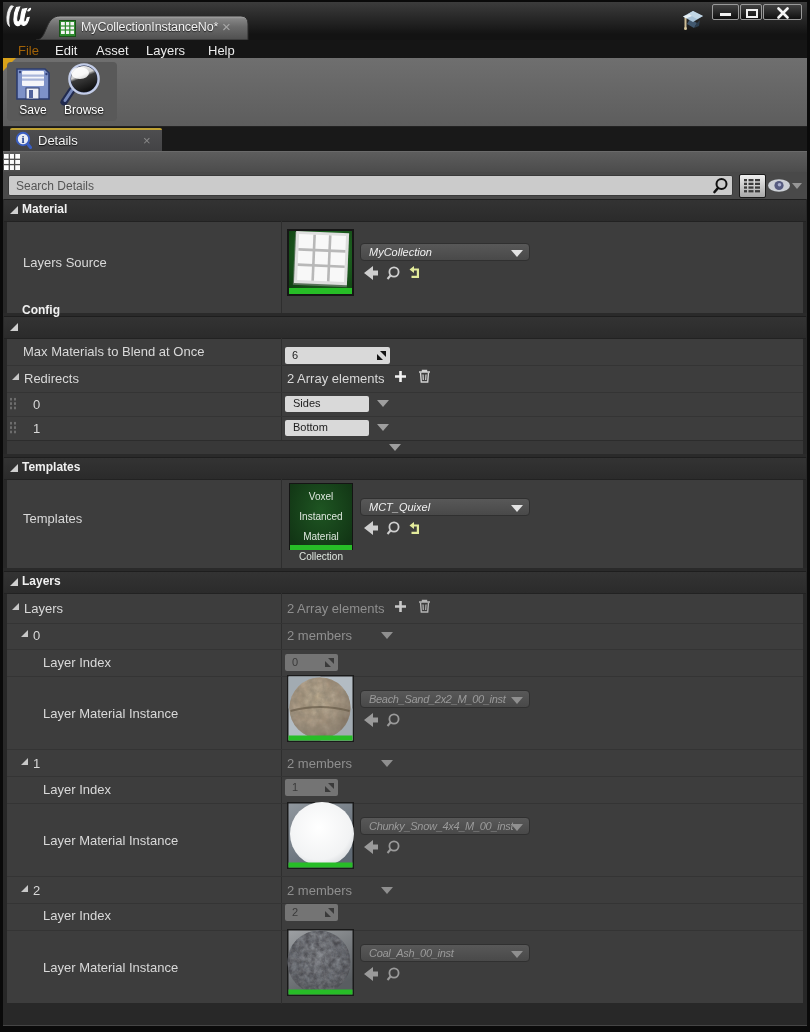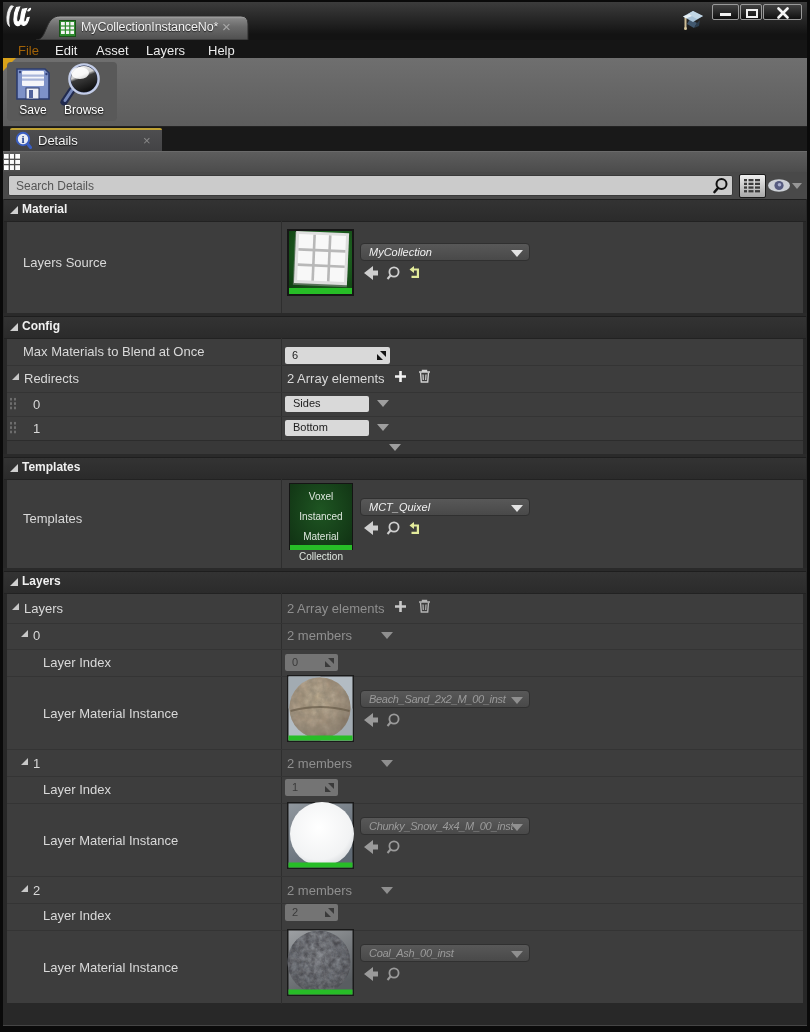--- a/index.html
+++ b/index.html
@@ -214,21 +214,21 @@
   </svg>
 <svg class="abs" style="left:409px;top:266px;" width="12" height="13" viewBox="0 0 12 13">
     <path d="M3.5,3.5 H8.9 V10.9 H2.5" fill="none" stroke="#e3eb9b" stroke-width="2.2"></path>
     <polygon points="5,0 5,7 0.5,3.5" fill="#e3eb9b"></polygon>
   </svg>
 
 <div class="abs" style="left:3px;top:313px;width:804px;height:3px;background:#2a2a2a;"></div>
 
 <div class="hdrbar" style="top:316px;"></div>
 <div class="exp" style="left:10px;top:323px;"></div>
-<div class="hdrtxt" style="top:319px;text-align:center;">Config</div>
+<div class="hdrtxt" style="top:303px;text-align:center;">Config</div>
 <div class="split" style="top:338px;height:102px;"></div>
 <div class="lbl" style="left:23px;top:344px;">Max Materials to Blend at Once</div>
 <div class="inbox" style="left:285px;top:347px;width:105px;height:17px;">
     <span style="position:absolute;left:7px;top:2px;">6</span>
   <svg style="position:absolute;right:4px;top:4px;" width="9" height="9" viewBox="0 0 9 9">
       <polygon points="3,0 9,0 9,6" fill="#141414"></polygon>
       <polygon points="0,3 0,9 6,9" fill="#141414"></polygon>
     </svg>
 </div>
 <div class="sepline" style="top:365px;"></div>

